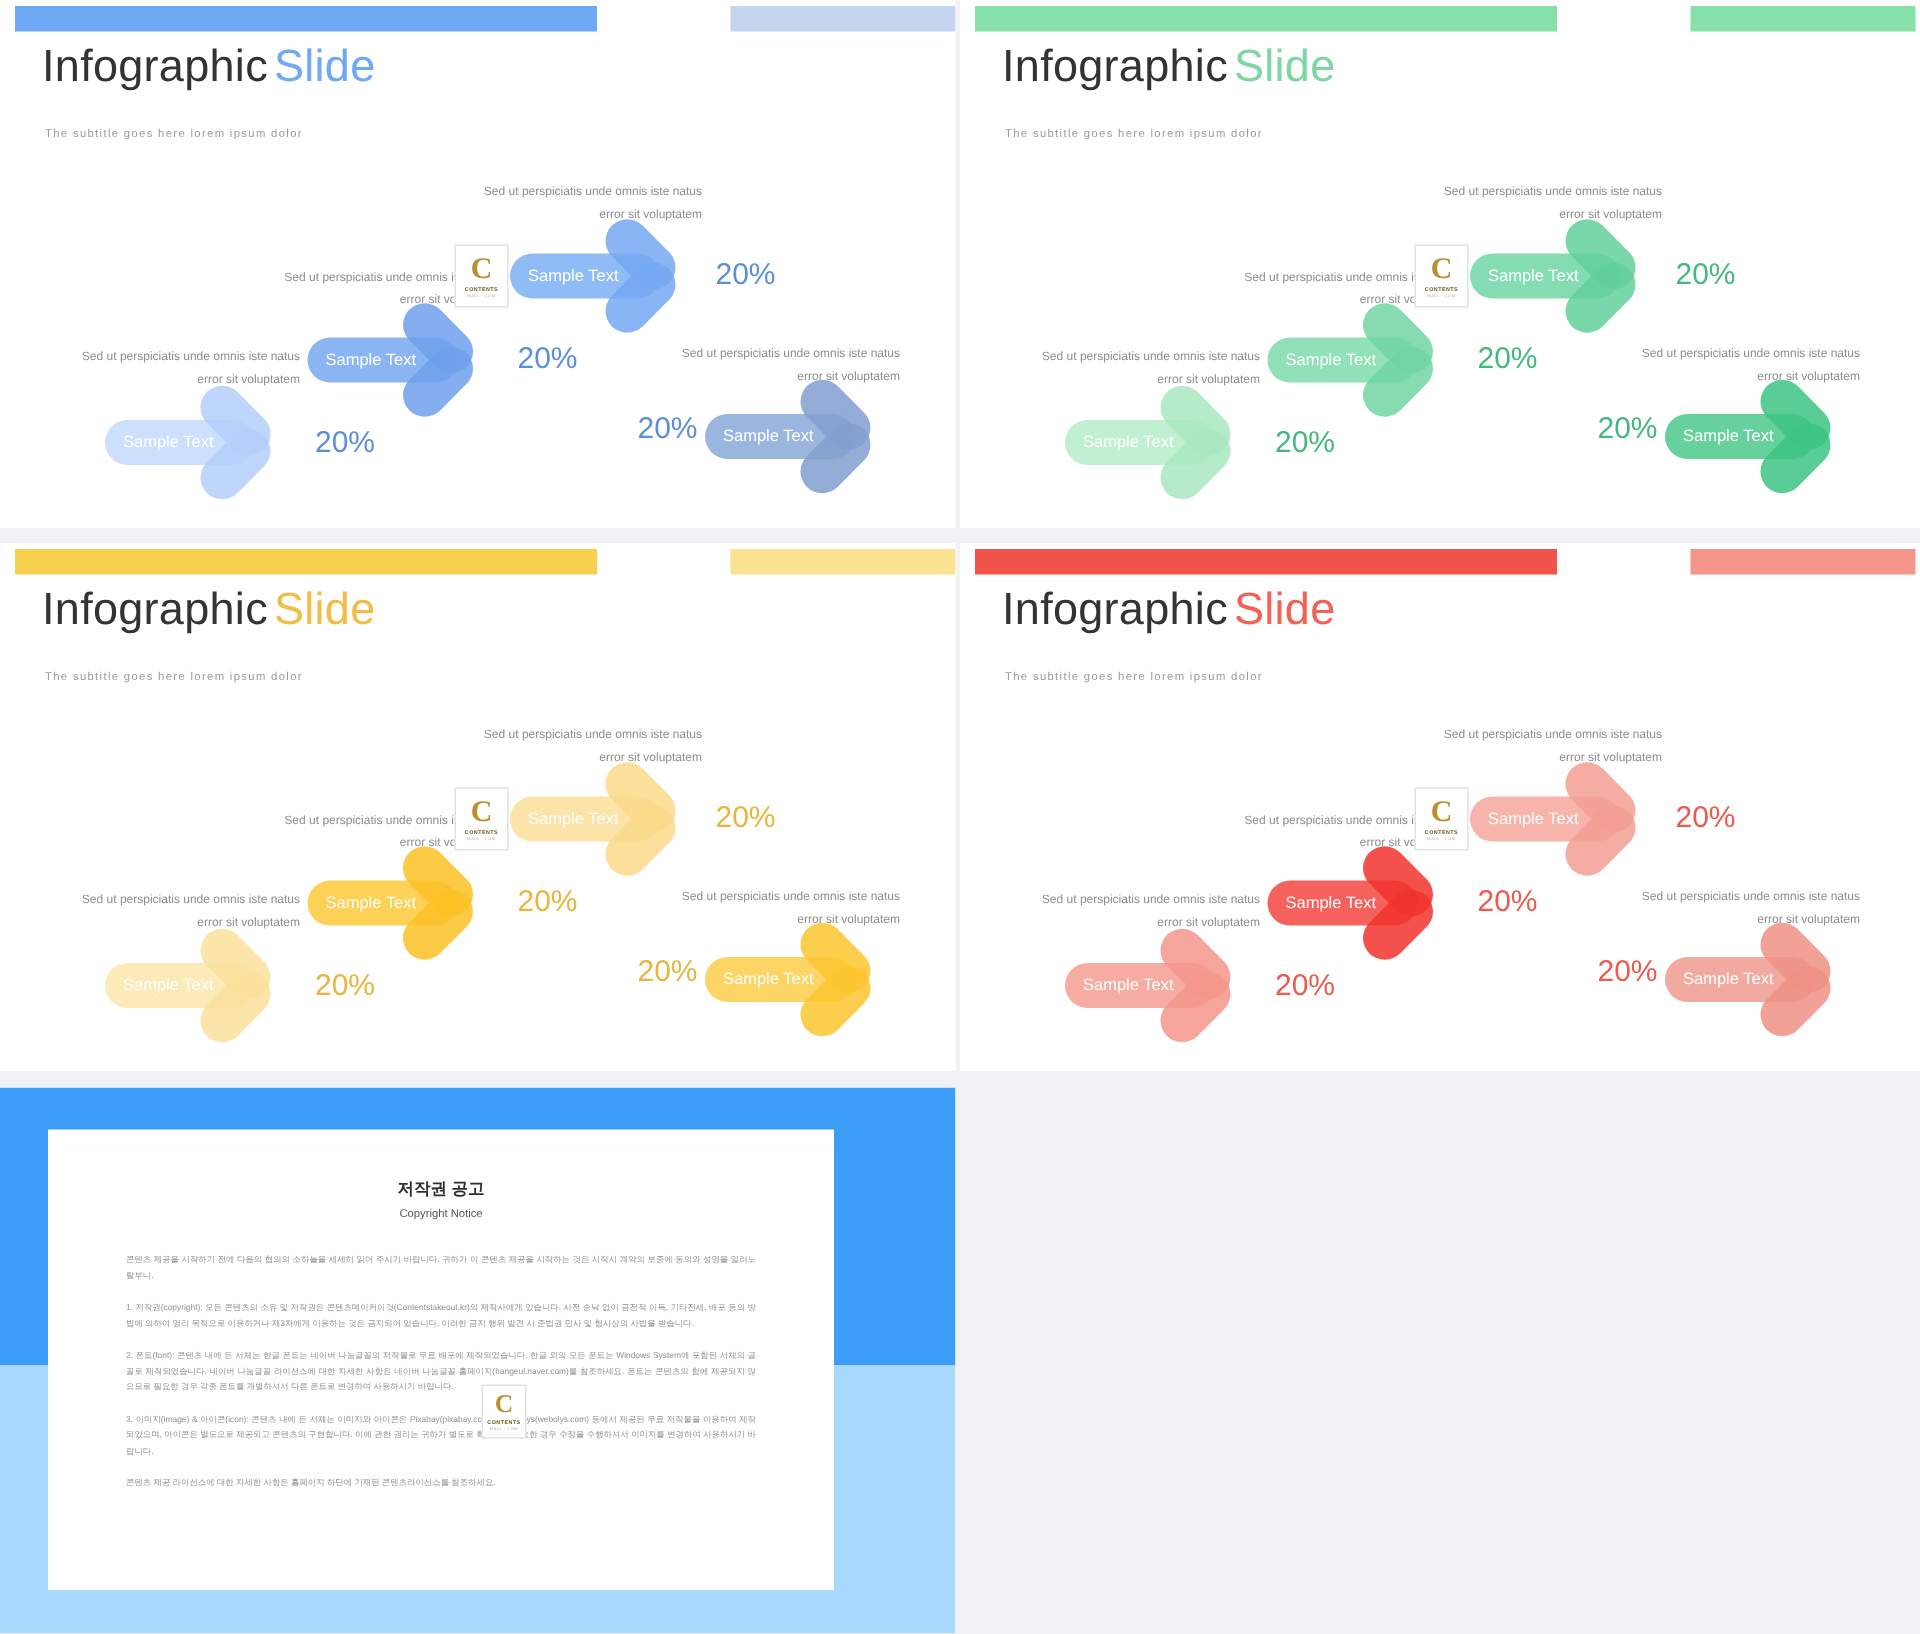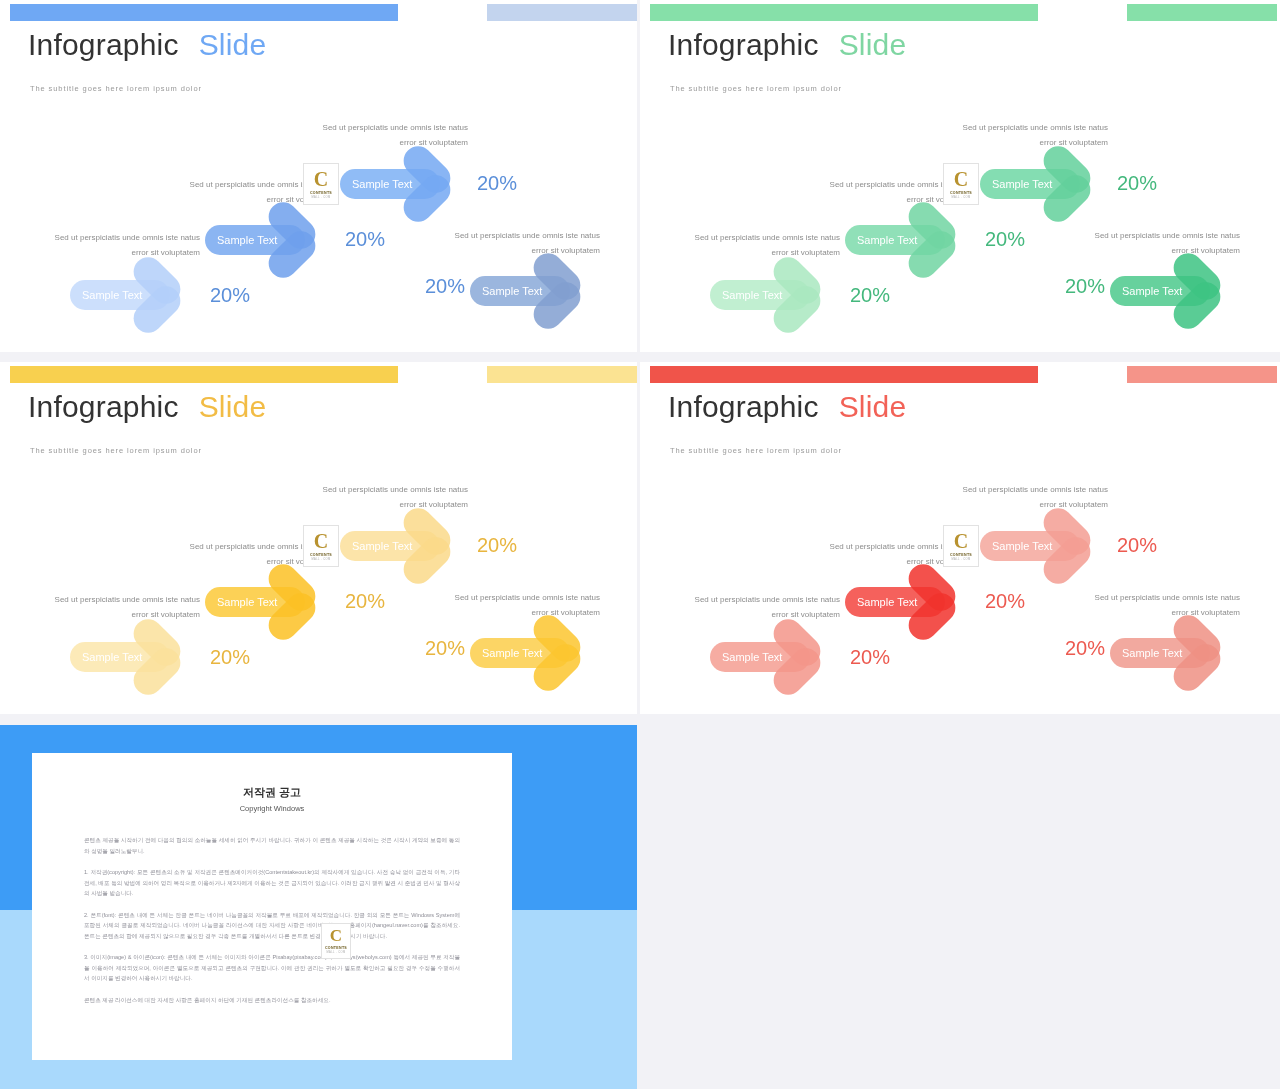--- a/index.html
+++ b/index.html
@@ -34,21 +34,21 @@
   
   .heading{
     position:absolute;
     left:28px;top:28px;
     white-space:nowrap;
   }
   .heading .t1{
     font-size:30px;font-weight:400;color:#333333;letter-spacing:.2px;
   }
   .heading .t2{
-    font-size:30px;font-weight:400;letter-spacing:.2px;margin-left:20px;
+    font-size:30px;font-weight:400;letter-spacing:.2px;margin-left:4px;
   }
   .subtitle{
     position:absolute;left:30px;top:84px;
     font-size:7.5px;color:#9a9a9a;letter-spacing:.9px;
     white-space:nowrap;
   }
   .arrow{
     position:absolute;
     width:122px;height:64px;text-align:center;
   }
@@ -115,21 +115,21 @@
     font-size:3.6px;letter-spacing:.3px;color:#6b5a1c;
     margin-top:2px;font-weight:700;
   }
   .logo .l2{
     font-size:2.6px;letter-spacing:.4px;color:#a9a9a9;margin-top:1px;
   }
   .cc-top{position:absolute;left:0;top:0;width:100%;height:185px;}
   .cc-bot{position:absolute;left:0;top:185px;width:100%;bottom:0;}
   .cc-paper{
     position:absolute;
-    left:32px;top:28px;width:480px;height:307px;
+    left:32px;top:28px;width:524px;height:307px;
     background:#ffffff;
   }
   .cc-title{
     text-align:center;font-size:11px;font-weight:700;color:#2f2f2f;
     margin-top:32px;
   }
   .cc-sub{
     text-align:center;font-size:7.5px;color:#555555;margin-top:4px;
   }
   .cc-body{
@@ -320,21 +320,21 @@
         <div class="big-c">C</div>
         <div class="l1">CONTENTS</div>
         <div class="l2">MALL . COM</div>
       </div>
     </div>
     <div class="slide s5">
       <div class="cc-top" style="background: rgb(61, 156, 246);"></div>
       <div class="cc-bot" style="background: rgb(169, 217, 252);"></div>
       <div class="cc-paper">
         <div class="cc-title">저작권 공고</div>
-        <div class="cc-sub">Copyright Windows</div>
+        <div class="cc-sub">Copyright Notice</div>
         <div class="cc-body">
           <div class="cc-p">콘텐츠 제공을 시작하기 전에 다음의 협의의 소하늘을 세세히 읽어 주시기 바랍니다. 귀하가 이 콘텐츠 제공을 시작하는 것은 시작시 계약의 보증에 동의와 성명을 일러노랄부니.</div>
           <div class="cc-p">1. 저작권(copyright): 모든 콘텐츠의 소유 및 저작권은 콘텐츠메이커이것(Contentstakeout.kr)의 제작사에게 있습니다. 사전 승낙 없이 금전적 이득, 기타전세, 배포 등의 방법에 의하여 영리 목적으로 이용하거나 제3자에게 이용하는 것은 금지되어 있습니다. 이러한 금지 행위 발견 시 준법권 민사 및 형사상의 사법을 받습니다.</div>
           <div class="cc-p">2. 폰트(font): 콘텐츠 내에 든 서체는 한글 폰트는 네이버 나눔글꼴의 저작물로 무료 배포에 제작되었습니다. 한글 외의 모든 폰트는 Windows System에 포함된 서체의 글꼴로 제작되었습니다. 네이버 나눔글꼴 라이선스에 대한 자세한 사항은 네이버 나눔글꼴 홈페이지(hangeul.naver.com)를 참조하세요. 폰트는 콘텐츠의 함에 제공되지 않으므로 필요한 경우 각종 폰트를 개별하셔서 다른 폰트로 변경하여 사용하시기 바랍니다.</div>
           <div class="cc-p">3. 이미지(image) &amp; 아이콘(icon): 콘텐츠 내에 든 서체는 이미지와 아이콘은 Pixabay(pixabay.com)과 Webolys(webolys.com) 등에서 제공된 무료 저작물을 이용하여 제작되었으며, 아이콘은 별도으로 제공되고 콘텐츠의 구현합니다. 이에 관한 권리는 귀하가 별도로 확인하고 필요한 경우 수정을 수행하셔서 이미지를 변경하여 사용하시기 바랍니다.</div>
           <div class="cc-p">콘텐츠 제공 라이선스에 대한 자세한 사항은 홈페이지 하단에 기재된 콘텐츠라이선스를 참조하세요.</div>
         </div>
         <div class="logo cc-logo">
           <div class="big-c">C</div>
           <div class="l1">CONTENTS</div>

